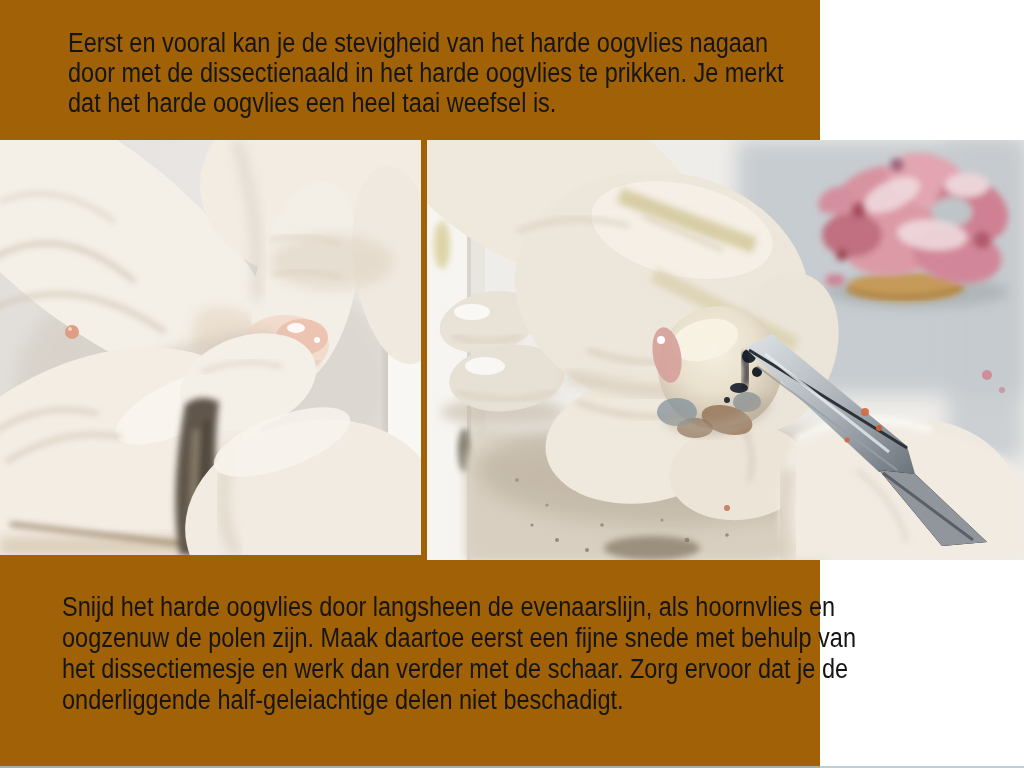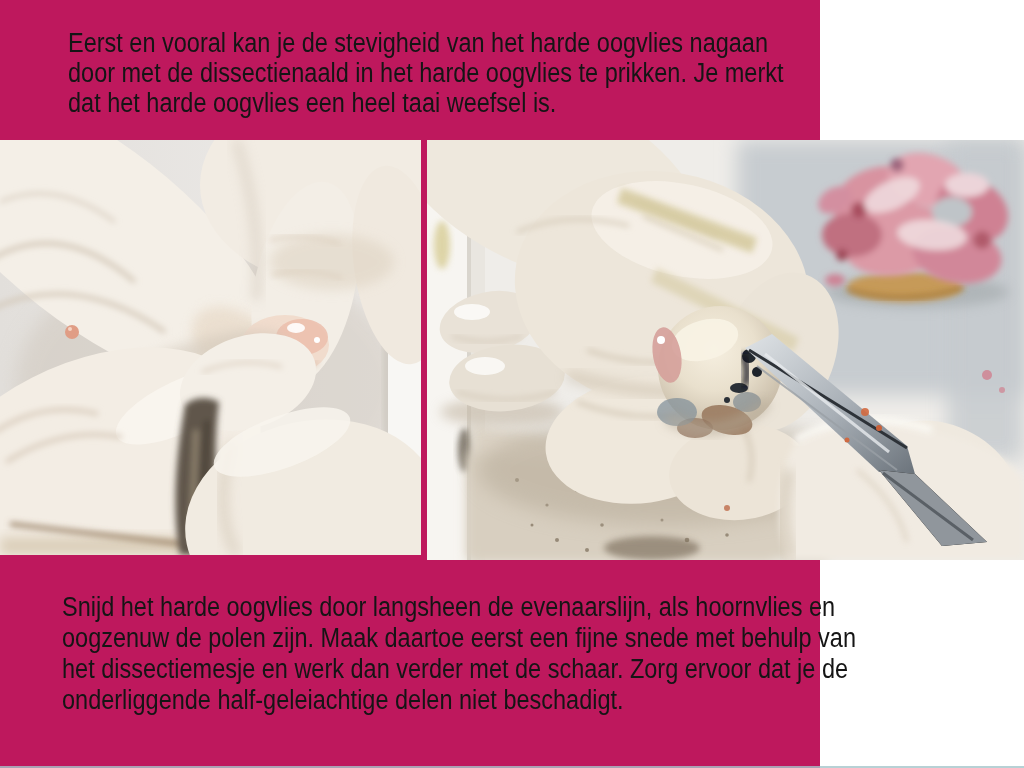--- a/index.html
+++ b/index.html
@@ -1,18 +1,18 @@
 <!DOCTYPE html>
 <html><head>
 <meta charset="utf-8">
 <style>
   html,body{margin:0;padding:0;}
   body{width:1024px;height:768px;overflow:hidden;
        font-family:"Liberation Sans",sans-serif;}
-  .slide{position:relative;width:820px;height:768px;background:#be185d;}
+  .slide{position:relative;width:820px;height:768px;background:#a16207;}
   .para{position:absolute;color:#151515;font-size:27px;line-height:31px;
         transform:scaleX(0.87);transform-origin:0 0;white-space:nowrap;
         letter-spacing:0px;}
   .para.top{left:68px;top:28px;line-height:30px;}
   .para.bottom{left:62px;top:592px;}
   figure{margin:0;padding:0;position:absolute;}
   .photo-left{left:0;top:140px;width:421px;height:415px;}
   .photo-right{left:427px;top:140px;width:597px;height:420px;}
   figure svg{display:block;}
   .bottom-edge{position:absolute;left:0;bottom:0;width:1024px;height:2px;

